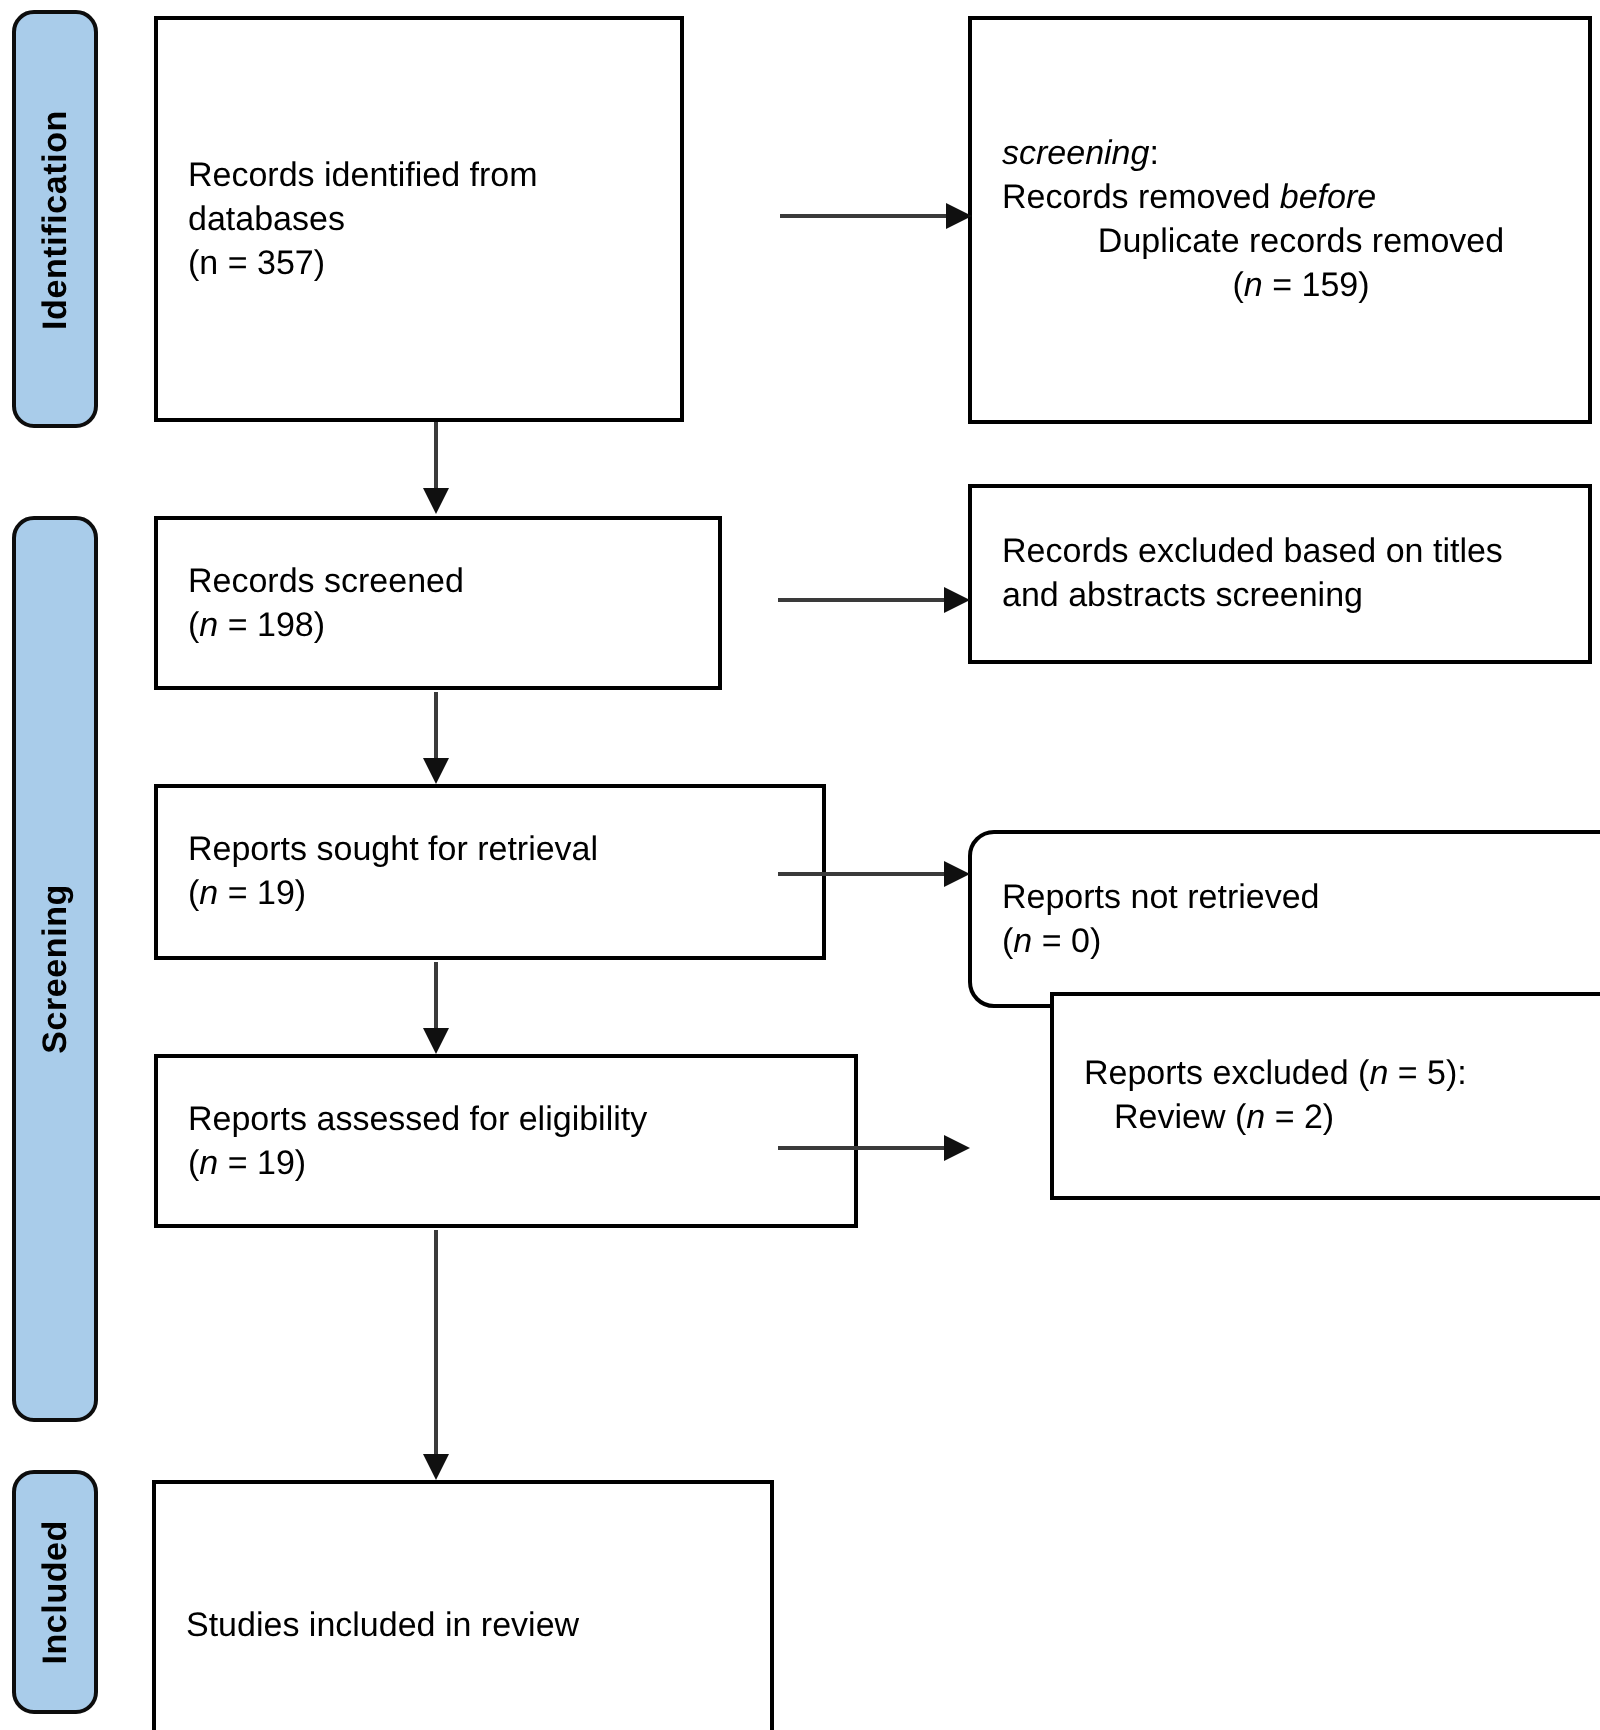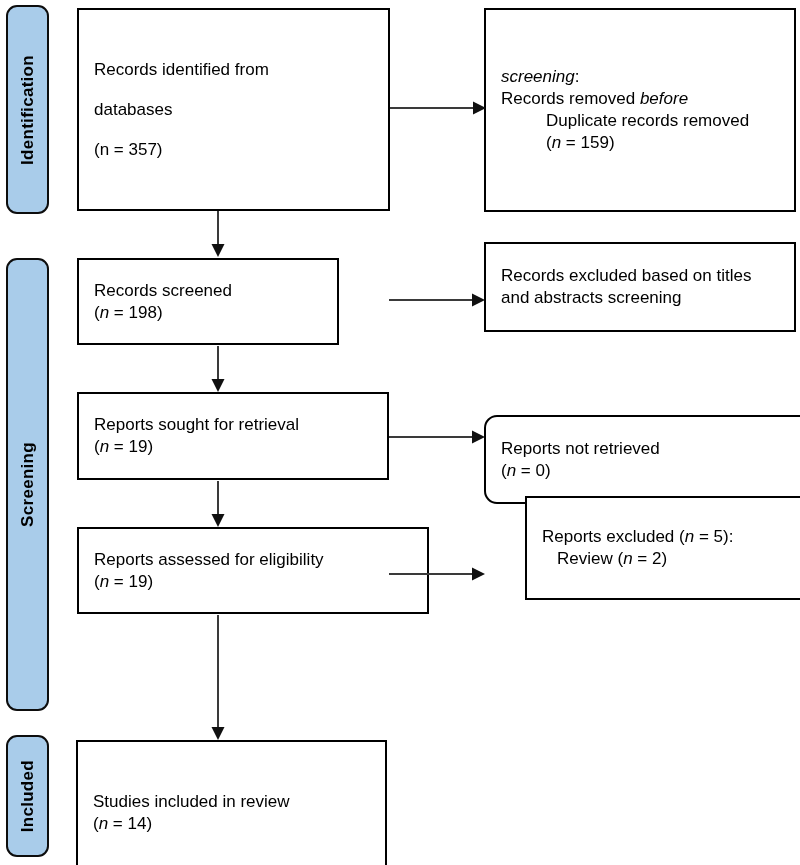--- a/index.html
+++ b/index.html
@@ -44,27 +44,27 @@
     background: #ffffff;
     border: 2px solid #000000;
     display: flex;
     flex-direction: column;
     justify-content: center;
     font-size: 17px;
     line-height: 22px;
     padding: 6px 10px 6px 15px;
   }
   .box .it { font-style: italic; }
-  .box .ind1 { margin-left: 45px; }
+  .box .ind1 { margin-left: 16px; text-align: center; }
   .box .ind2 { margin-left: 15px; }
 
   
-  .box-identified { left: 77px; top: 8px;   width: 313px; height: 203px; gap: 18px; }
-  .box-screened   { left: 77px; top: 258px; width: 262px; height: 87px;  }
-  .box-sought     { left: 77px; top: 392px; width: 312px; height: 88px;  }
+  .box-identified { left: 77px; top: 8px;   width: 265px; height: 203px; }
+  .box-screened   { left: 77px; top: 258px; width: 284px; height: 87px;  }
+  .box-sought     { left: 77px; top: 392px; width: 336px; height: 88px;  }
   .box-assessed   { left: 77px; top: 527px; width: 352px; height: 87px;  }
   .box-included   { left: 76px; top: 740px; width: 311px; height: 145px; }
 
   
   .box-removed       { left: 484px; top: 8px;   width: 312px; height: 204px; }
   .box-excl-titles   { left: 484px; top: 242px; width: 312px; height: 90px;  }
   .box-not-retrieved { left: 484px; top: 415px; width: 368px; height: 89px; border-radius: 13px;  }
   .box-excl-reports  { left: 484px; top: 496px; width: 312px; height: 104px; margin-left: 41px; }
 
   .arrows {
@@ -104,21 +104,20 @@
   <div class="box box-sought">
       <div class="line"><span>Reports sought for retrieval</span></div>
       <div class="line"><span>(</span><span class="it">n</span><span> = 19)</span></div>
     </div>
   <div class="box box-assessed">
       <div class="line"><span>Reports assessed for eligibility</span></div>
       <div class="line"><span>(</span><span class="it">n</span><span> = 19)</span></div>
     </div>
   <div class="box box-included">
       <div class="line"><span>Studies included in review</span></div>
-      <div class="line"><span>(</span><span class="it">n</span><span> = 14)</span></div>
     </div>
 
   <div class="box box-removed">
       <div class="line"><span class="it">screening</span><span>:</span></div>
       <div class="line"><span>Records removed </span><span class="it">before</span></div>
       <div class="line ind1"><span>Duplicate records removed</span></div>
       <div class="line ind1"><span>(</span><span class="it">n</span><span> = 159)</span></div>
     </div>
   <div class="box box-excl-titles">
       <div class="line"><span>Records excluded based on titles</span></div>

